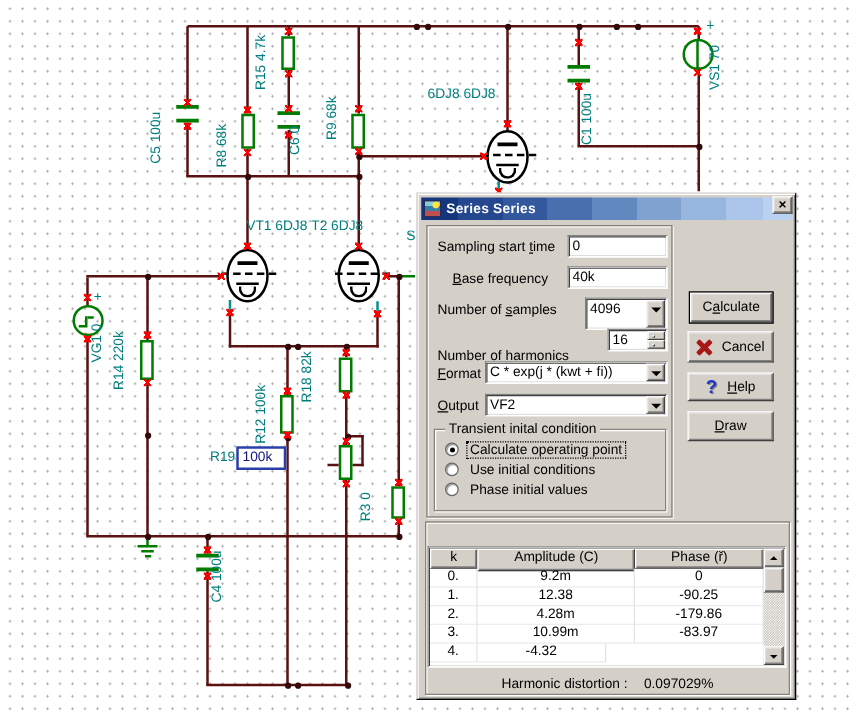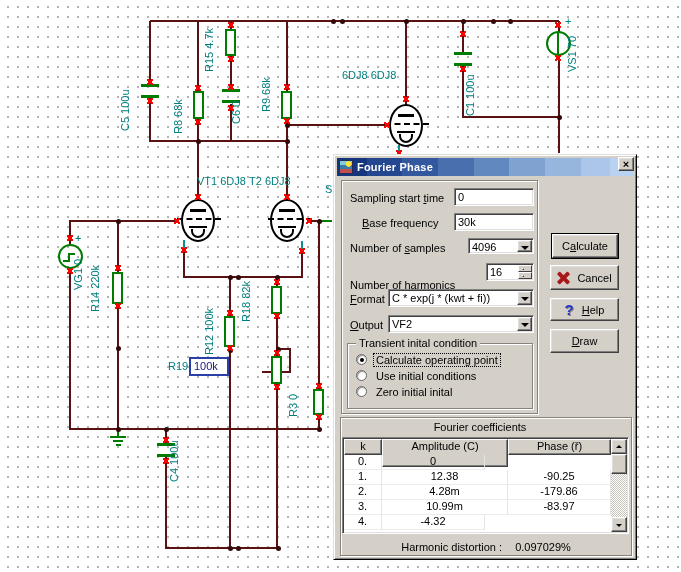--- a/index.html
+++ b/index.html
@@ -274,34 +274,34 @@
   <div class="vlabel" style="left:215px;top:343px">R12 100k</div>
   <div class="vlabel" style="left:252px;top:310px">R18 82k</div>
   <div class="vlabel" style="left:299px;top:405px">R3 0</div>
   <div class="vlabel" style="left:180px;top:470px">C4 100u</div>
   <div class="hlabel" style="left:168px;top:360px">R19</div>
   <div class="editbox" style="left:189px;top:357px;width:40px;height:19px">100k</div>
 
   <div class="dialog">
     <div class="titlebar">
       <div class="titleicon"></div>
-      <div class="titletext">Fourier Phase</div>
+      <div class="titletext">Series Series</div>
     </div>
     <div class="closebtn"><span>×</span></div>
 
     <div class="etched" style="position:absolute;left:7px;top:25px;width:197px;height:234px"></div>
 
     <div class="flabel" style="left:16px;top:37px"><span>Sampling start </span><span class="u">t</span><span>ime</span></div>
     <div class="sunken field" style="left:120px;top:33px;width:80px;height:18px">0</div>
 
     <div class="flabel" style="left:28px;top:62px"><span></span><span class="u">B</span><span>ase frequency</span></div>
-    <div class="sunken field" style="left:120px;top:58px;width:80px;height:18px">30k</div>
+    <div class="sunken field" style="left:120px;top:58px;width:80px;height:18px">40k</div>
 
     <div class="flabel" style="left:16px;top:87px"><span>Number of </span><span class="u">s</span><span>amples</span></div>
-    <div class="sunken field" style="left:134px;top:83px;width:66px;height:16px">
+    <div class="sunken field" style="left:134px;top:83px;width:66px;height:26px">
       <span>4096</span>
       <div class="combo-btn">
           <div class="arr-dn"></div>
         </div>
     </div>
 
     <div class="flabel" style="left:16px;top:124px"><span>Number of </span><span class="u">h</span><span>armonics</span></div>
     <div class="sunken field" style="left:152px;top:108px;width:48px;height:18px">
       <span>16</span>
       <div class="spin">
@@ -332,54 +332,54 @@
 
     <div class="etched" style="position:absolute;left:13px;top:188px;width:186px;height:66px"></div>
     <div class="flabel" style="left:22px;top:182px;background:#d4d0c8;padding:0 3px">Transient inital condition</div>
     <div class="radio" style="left:22px;top:199px">
         <div class="rdot"></div>
       </div>
     <div class="flabel" style="left:40px;top:199px;outline:1px dotted #000;padding:0 2px">Calculate operating point</div>
     <div class="radio" style="left:22px;top:215px"></div>
     <div class="flabel" style="left:42px;top:215px">Use initial conditions</div>
     <div class="radio" style="left:22px;top:231px"></div>
-    <div class="flabel" style="left:42px;top:231px">Zero initial inital</div>
+    <div class="flabel" style="left:42px;top:231px">Phase initial values</div>
 
     <div class="btn btn-default" style="left:218px;top:79px;width:66px;height:24px">
       <span><span>C</span><span class="u">a</span><span>lculate</span></span>
     </div>
     <div class="btn" style="left:216px;top:110px;width:69px;height:25px">
       <span class="redx">
           <i></i>
           <i></i>
         </span>
       <span>Cancel</span>
     </div>
     <div class="btn" style="left:216px;top:143px;width:69px;height:23px">
       <span class="qmark">?</span>
       <span><span class="u">H</span><span>elp</span></span>
     </div>
     <div class="btn" style="left:216px;top:174px;width:69px;height:24px">
       <span><span class="u">D</span><span>raw</span></span>
     </div>
 
     <div class="etched" style="position:absolute;left:6px;top:262px;width:292px;height:139px"></div>
-    <div class="flabel" style="left:0;top:266px;width:292px;text-align:center;position:absolute">Fourier coefficients</div>
 
     <div class="sunken" style="position:absolute;left:8px;top:282px;width:287px;height:97px">
 
       <div style="position:absolute;left:1px;top:1px;display:flex">
         <div class="tblhead" style="width:38px;height:16px">k</div>
-        <div class="tblhead" style="width:126px;height:28px">Amplitude (C)</div>
+        <div class="tblhead" style="width:126px;height:18px">Amplitude (C)</div>
         <div class="tblhead" style="width:103px;height:16px">Phase (ř)</div>
       </div>
 
       <div style="position:absolute;left:1px;top:17px;font-size:11px">
         <div style="display:flex">
           <div class="cell" style="width:38px;height:15px">0.</div>
+          <div class="cell" style="width:126px;height:15px">9.2m</div>
           <div class="cell" style="width:103px;height:15px">0</div>
         </div>
         <div style="display:flex">
           <div class="cell" style="width:38px;height:15px">1.</div>
           <div class="cell" style="width:126px;height:15px">12.38</div>
           <div class="cell" style="width:103px;height:15px">-90.25</div>
         </div>
         <div style="display:flex">
           <div class="cell" style="width:38px;height:15px">2.</div>
           <div class="cell" style="width:126px;height:15px">4.28m</div>

